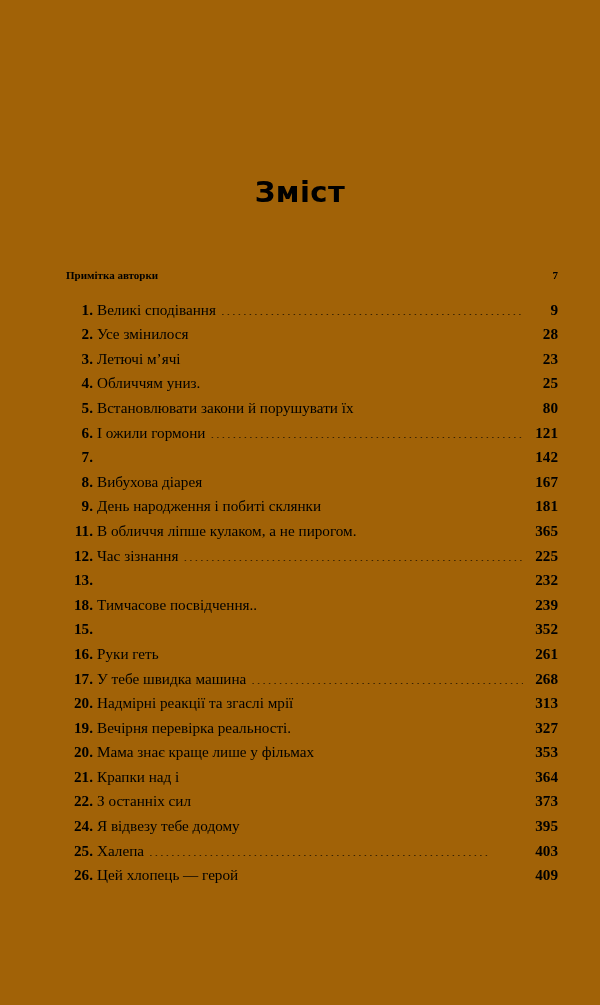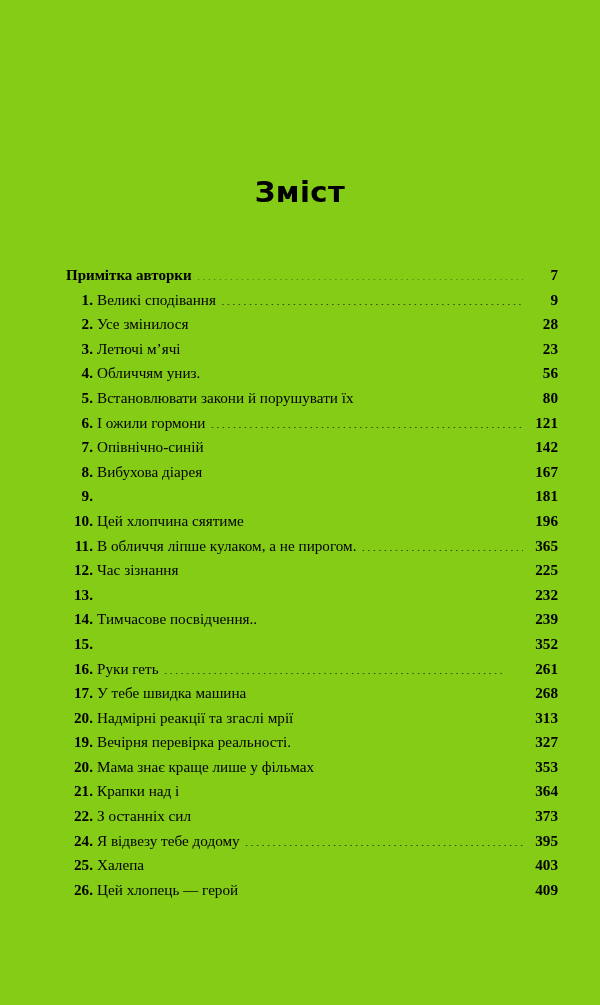--- a/index.html
+++ b/index.html
@@ -4,21 +4,21 @@
 <style>
   html, body {
     margin: 0;
     padding: 0;
     background: #ffffff;
   }
   .page {
     position: relative;
     width: 600px;
     height: 1005px;
-    background: #84cc16;
+    background: #a16207;
     overflow: hidden;
     font-family: "Liberation Serif", "DejaVu Serif", serif;
     color: #000000;
   }
 
   
   .toc-title {
     position: absolute;
     left: 0;
     top: 175px;
@@ -44,22 +44,22 @@
     align-items: baseline;
     width: 100%;
     font-size: 15.2px;
     line-height: 24.6px;
     white-space: nowrap;
   }
 
   
   .toc-entry.front {
     font-weight: 700;
-    font-size: 15px;
-    margin-bottom: 0;
+    font-size: 11px;
+    margin-bottom: 10px;
   }
 
   .entry-num {
     flex: 0 0 auto;
     font-weight: 700;
     text-align: right;
     padding-right: 4px;
   }
   
   .toc-entry.chapter .entry-num {
@@ -125,76 +125,70 @@
       <div class="toc-entry chapter">
         <span class="entry-num">3.</span>
         <span class="entry-title">Летючі м’ячі</span>
         <span class="leader"></span>
         <span class="entry-page">23</span>
       </div>
       <div class="toc-entry chapter">
         <span class="entry-num">4.</span>
         <span class="entry-title">Обличчям униз.</span>
         <span class="leader"></span>
-        <span class="entry-page">56</span>
+        <span class="entry-page">25</span>
       </div>
       <div class="toc-entry chapter">
         <span class="entry-num">5.</span>
         <span class="entry-title">Встановлювати закони й порушувати їх</span>
         <span class="leader"></span>
         <span class="entry-page">80</span>
       </div>
       <div class="toc-entry chapter">
         <span class="entry-num">6.</span>
         <span class="entry-title">І ожили гормони</span>
         <span class="leader"></span>
         <span class="entry-page">121</span>
       </div>
       <div class="toc-entry chapter">
         <span class="entry-num">7.</span>
-        <span class="entry-title">Опівнічно-синій</span>
         <span class="leader"></span>
         <span class="entry-page">142</span>
       </div>
       <div class="toc-entry chapter">
         <span class="entry-num">8.</span>
         <span class="entry-title">Вибухова діарея</span>
         <span class="leader"></span>
         <span class="entry-page">167</span>
       </div>
       <div class="toc-entry chapter">
         <span class="entry-num">9.</span>
+        <span class="entry-title">День народження і побиті склянки</span>
         <span class="leader"></span>
         <span class="entry-page">181</span>
-      </div>
-      <div class="toc-entry chapter">
-        <span class="entry-num">10.</span>
-        <span class="entry-title">Цей хлопчина сяятиме</span>
-        <span class="leader"></span>
-        <span class="entry-page">196</span>
       </div>
       <div class="toc-entry chapter">
         <span class="entry-num">11.</span>
         <span class="entry-title">В обличчя ліпше кулаком, а не пирогом.</span>
         <span class="leader"></span>
         <span class="entry-page">365</span>
       </div>
       <div class="toc-entry chapter">
         <span class="entry-num">12.</span>
         <span class="entry-title">Час зізнання</span>
         <span class="leader"></span>
         <span class="entry-page">225</span>
       </div>
       <div class="toc-entry chapter">
         <span class="entry-num">13.</span>
         <span class="leader"></span>
         <span class="entry-page">232</span>
       </div>
       <div class="toc-entry chapter">
-        <span class="entry-num">14.</span>
+        <span class="entry-num">18.</span>
         <span class="entry-title">Тимчасове посвідчення..</span>
         <span class="leader"></span>
         <span class="entry-page">239</span>
       </div>
       <div class="toc-entry chapter">
         <span class="entry-num">15.</span>
         <span class="leader"></span>
         <span class="entry-page">352</span>
       </div>
       <div class="toc-entry chapter">

